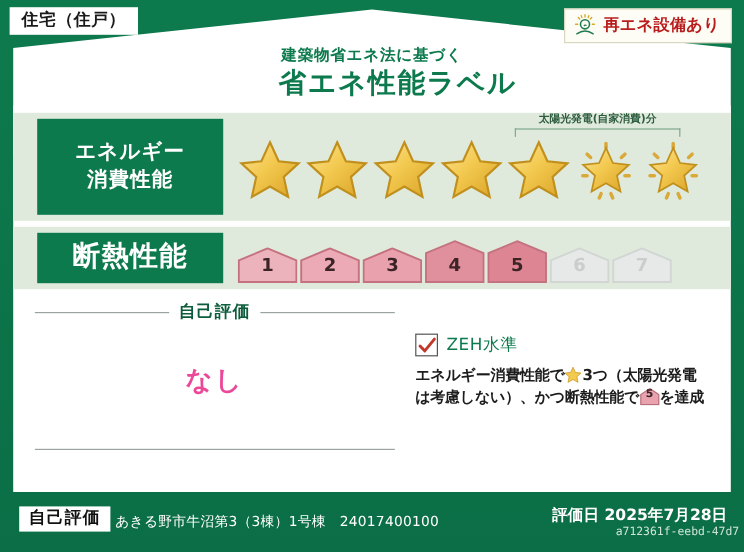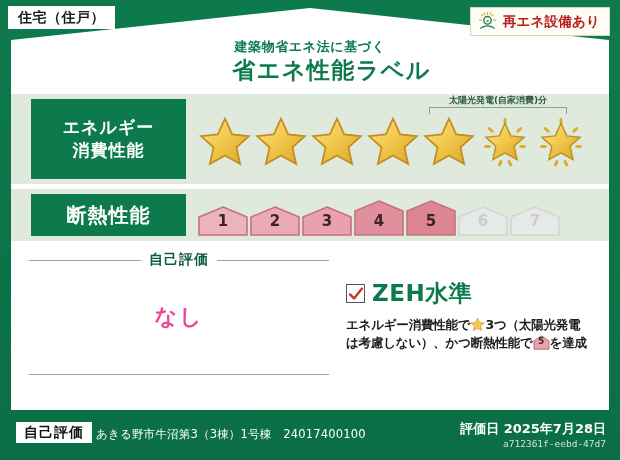--- a/index.html
+++ b/index.html
@@ -79,21 +79,21 @@
   .row-insul  { top: 101px; height: 52px; width: 598px; background: #dfeadd; }
 
   .row-label {
     background: #0d7a4d; color: #ffffff;
     width: 155px; margin: 5px 0 5px 20px;
     display: flex; flex-direction: column;
     align-items: center; justify-content: center;
     font-size: 17px; font-weight: 700; letter-spacing: 1px;
     line-height: 1.35;
   }
-  .row-insul .row-label { font-size: 20px; text-align: right; }
+  .row-insul .row-label { font-size: 23px; text-align: right; }
   .row-body { flex: 1; position: relative; display: flex; align-items: center; }
 
   
   .stars { display: flex; align-items: center; gap: 2px; padding-left: 12px; margin-top: 6px; }
   .star-svg { width: 54px; height: 54px; display: block; }
 
   .solar-note {
     position: absolute; right: 42px; top: 2px;
     width: 138px; text-align: center;
     z-index: 3;
@@ -132,21 +132,21 @@
   .cost-rule { height: 1px; background: #9aa3a0; margin-top: 42px; }
 
   
   .zeh { position: absolute; left: 335px; top: 190px; width: 250px; }
   .zeh-head { display: flex; align-items: center; gap: 7px; }
   .chk {
     width: 19px; height: 19px; border: 1.4px solid #555; background: #fff;
     position: relative; flex: none;
   }
   .chk svg { position: absolute; left: 1px; top: 1px; width: 16px; height: 16px; }
-  .zeh-title { color: #0d7a4d; font-size: 23px; font-weight: 700; letter-spacing: .5px; }
+  .zeh-title { color: #0d7a4d; font-size: 14px; font-weight: 400; letter-spacing: .5px; }
   .zeh-desc {
     margin-top: 7px; color: #1c1c1c; font-size: 12.5px; font-weight: 700;
     line-height: 1.45; letter-spacing: -.2px;
   }
   .inline-star { display: inline-block; vertical-align: -3px; width: 15px; height: 15px; }
   .inline-house { display: inline-block; vertical-align: -3px; width: 17px; height: 15px; position: relative; }
   .inline-house svg { width: 17px; height: 15px; display: block; }
   .inline-house b {
     position: absolute; left: 0; right: 0; top: 2px; text-align: center;
     font-size: 9px; color: #3b2326; line-height: 1;
@@ -166,21 +166,21 @@
   .addr {
     position: absolute; left: 96px; top: 17px;
     color: #ffffff; font-size: 11.5px; letter-spacing: .2px; white-space: nowrap;
   }
   .eval-date {
     position: absolute; right: 14px; top: 10px;
     color: #ffffff; font-size: 13px; font-weight: 700; text-align: right;
     white-space: nowrap;
   }
   .eval-id {
-    position: absolute; right: 14px; top: 28px;
+    position: absolute; right: 4px; top: 28px;
     color: #cfe3d8; font-size: 9.5px; text-align: right; white-space: nowrap;
     font-family: "DejaVu Sans Mono", "Liberation Mono", monospace;
   }
 </style>
 </head>
 <body>
 
 <div id="label">
 
   <svg class="roof" viewBox="0 0 620 130" preserveAspectRatio="none">

